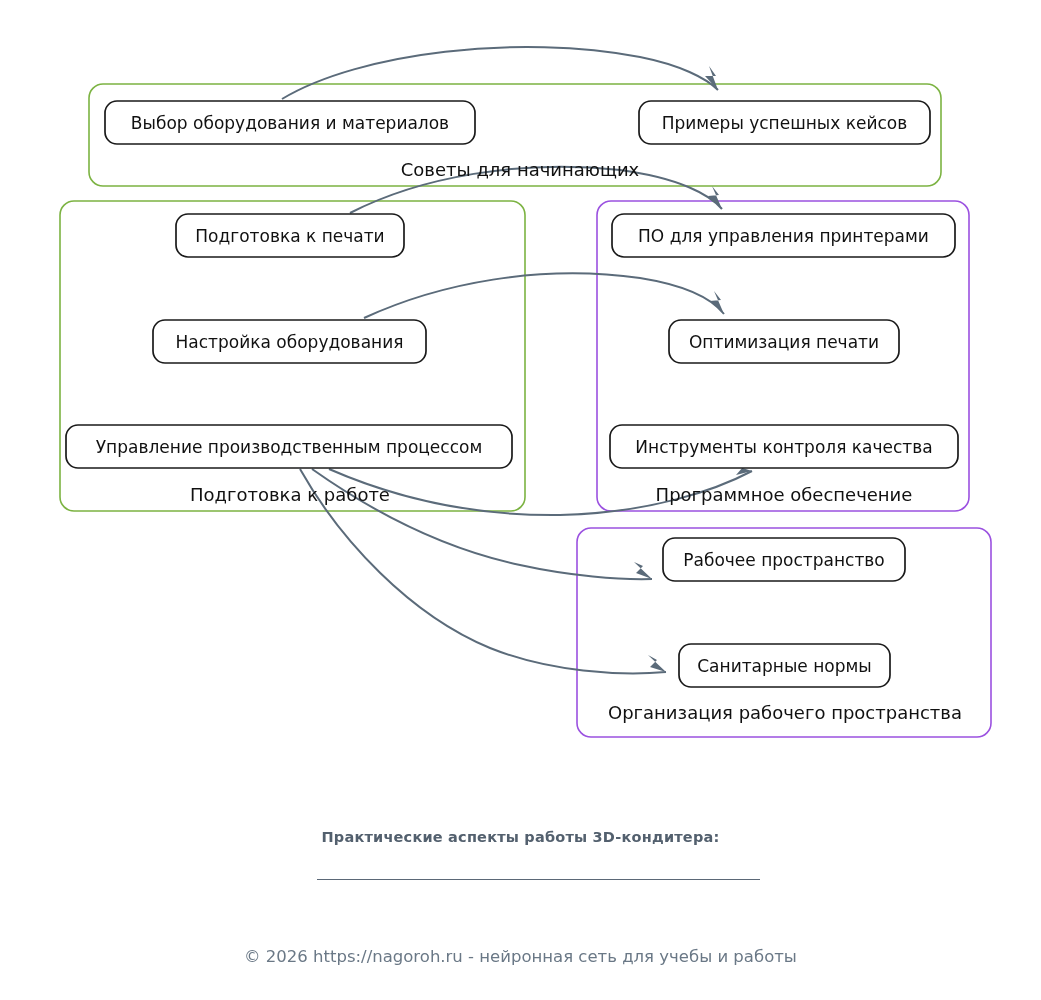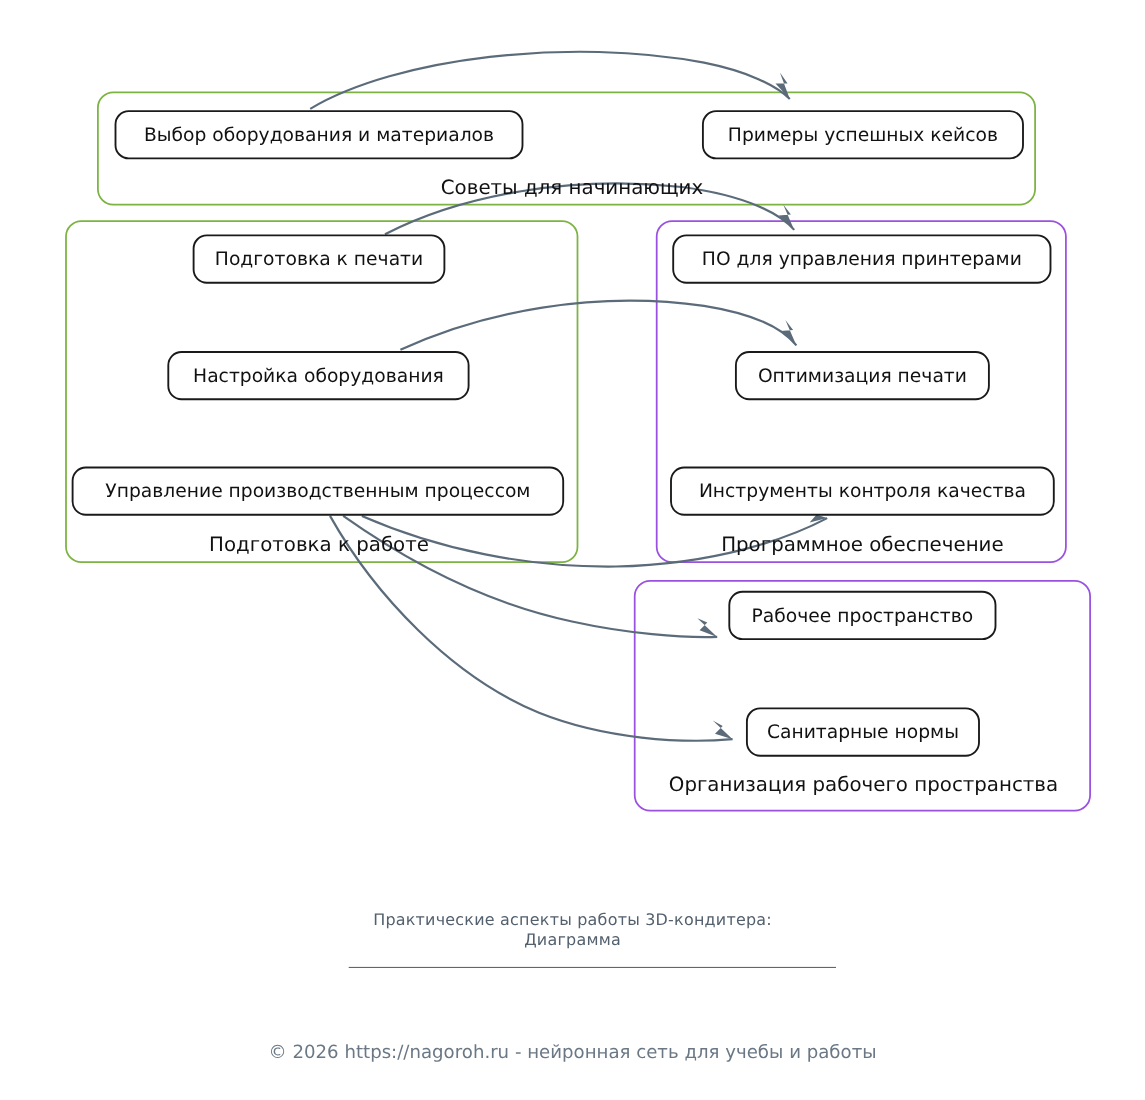--- a/index.html
+++ b/index.html
@@ -65,21 +65,21 @@
   .footer {
     position: absolute;
     left: 0;
     width: 1041px;
     text-align: center;
   }
   #footer-title {
     top: 828px;
     font-family: "DejaVu Sans", sans-serif;
     font-size: 14.5px;
-    font-weight: normal;
+    font-weight: bold;
     color: #53606e;
     line-height: 18px;
     letter-spacing: 0.2px;
   }
   #footer-divider {
     position: absolute;
     top: 879px;
     left: 317px;
     width: 443px;
     height: 0;
@@ -164,20 +164,19 @@
     <g id="cluster-labels-layer">
         <text x="520" y="171" class="cluster-label">Советы для начинающих</text>
         <text x="290" y="496" class="cluster-label">Подготовка к работе</text>
         <text x="784" y="496" class="cluster-label">Программное обеспечение</text>
         <text x="785" y="714" class="cluster-label">Организация рабочего пространства</text>
       </g>
   </svg>
 
   <div class="footer" id="footer-title">
     <div>Практические аспекты работы 3D-кондитера:</div>
-    <div>Диаграмма</div>
   </div>
 
   <div id="footer-divider"></div>
 
   <div class="footer" id="footer-copyright">© 2026 https://nagoroh.ru - нейронная сеть для учебы и работы</div>
 
 </div>
 
 </body></html>

